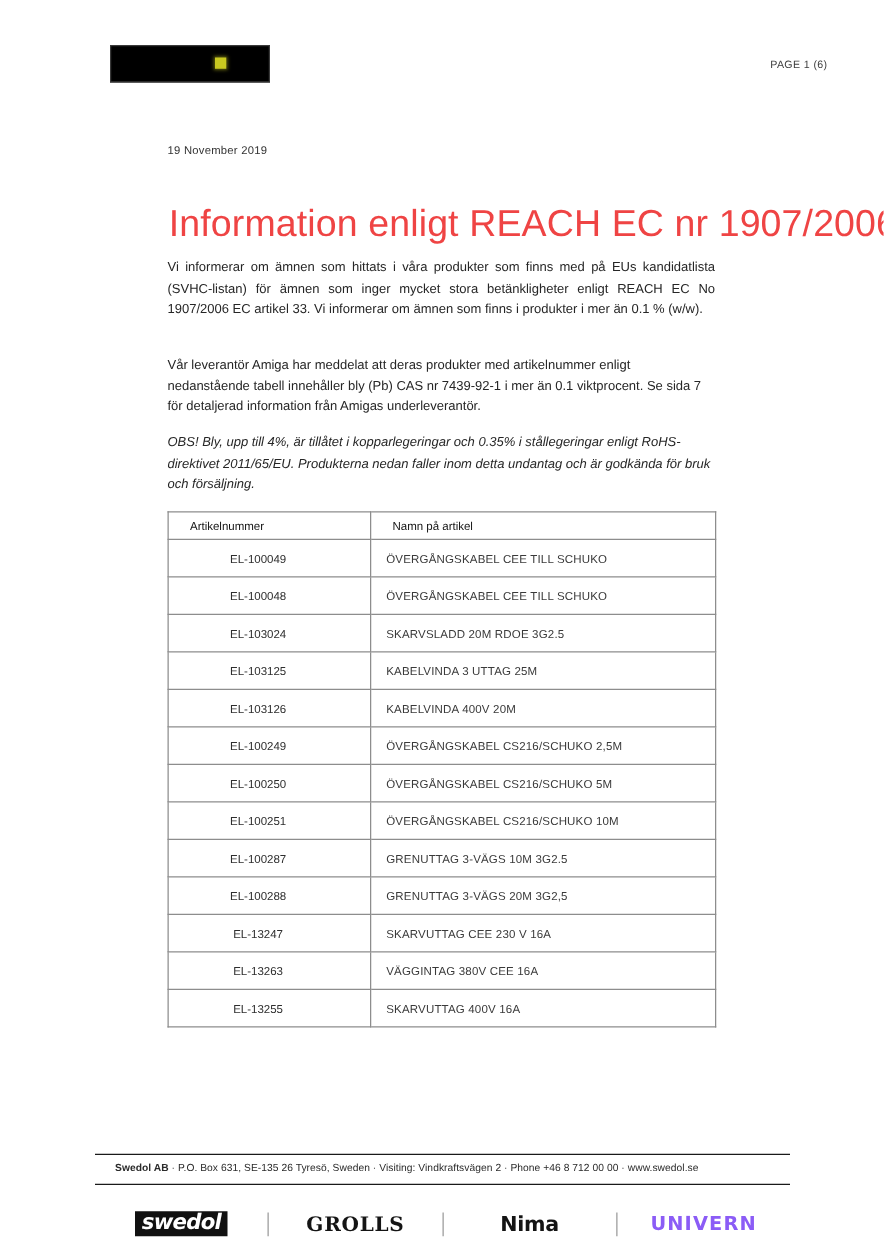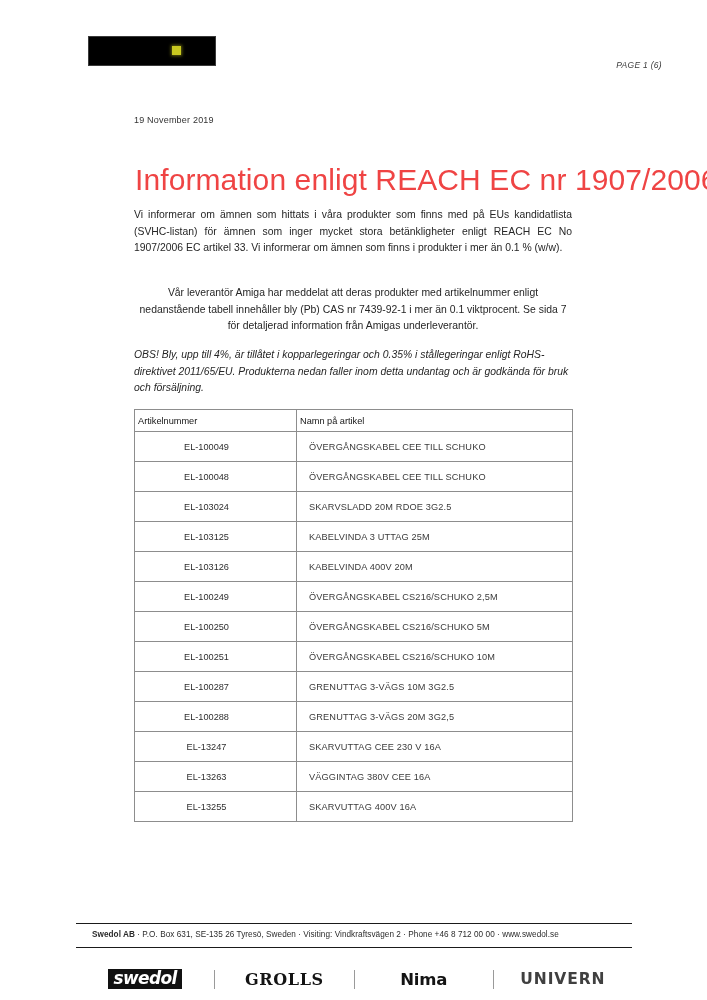--- a/index.html
+++ b/index.html
@@ -35,25 +35,24 @@
     left: 83px;
     top: 9px;
     width: 9px;
     height: 9px;
     background: #c8c820;
     box-shadow: 0 0 3px 1px rgba(180,180,30,0.55);
   }
   .page-number {
     position: absolute;
     right: 45px;
-    top: 60px;
+    top: 46px;
     font-size: 8.5px;
     letter-spacing: 0.3px;
     color: #3c3c3c;
-    font-style: italic;
   }
 
   
   .doc-date {
     position: absolute;
     left: 134px;
     top: 115px;
     font-size: 9px;
     color: #333333;
     letter-spacing: 0.2px;
@@ -74,21 +73,21 @@
     position: absolute;
     left: 134px;
     width: 438px;
     font-size: 10.4px;
     line-height: 16.5px;
     color: #262626;
     text-align: justify;
     margin: 0;
   }
   .para.p1 { top: 207px; }
-  .para.p2 { top: 285px; text-align: center; }
+  .para.p2 { top: 285px; text-align: left; }
   .para.p3 {
     top: 347px;
     font-style: italic;
     text-align: left;
     width: 448px;
   }
 
   
   .art-table {
     position: absolute;
@@ -102,21 +101,21 @@
     border: 1px solid #8d8d8d;
     font-size: 9.2px;
     font-weight: 400;
     color: #2d2d2d;
     padding: 0;
     height: 29px;
     vertical-align: middle;
   }
   .art-table th {
     text-align: left;
-    padding-left: 3px;
+    padding-left: 17px;
     height: 21px;
     color: #141414;
   }
   .art-table col.c1 { width: 162px; }
   .art-table col.c2 { width: 276px; }
   .art-table td.num {
     text-align: center;
     padding-right: 18px;
     color: #2e2e2e;
   }
@@ -197,21 +196,21 @@
     font-family: "DejaVu Serif", serif;
   }
   .logo-nima {
     color: #141414;
     font-weight: 700;
     font-size: 16.5px;
     letter-spacing: -0.2px;
     font-family: "DejaVu Sans", sans-serif;
   }
   .logo-univern {
-    color: #404040;
+    color: #8b5cf6;
     font-weight: 700;
     font-size: 15.5px;
     letter-spacing: 0.9px;
     font-family: "DejaVu Sans", sans-serif;
   }
 </style>
 </head>
 <body>
 
 <div class="page">

